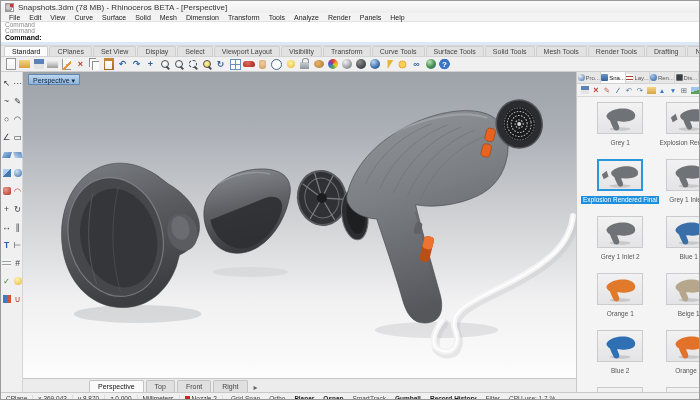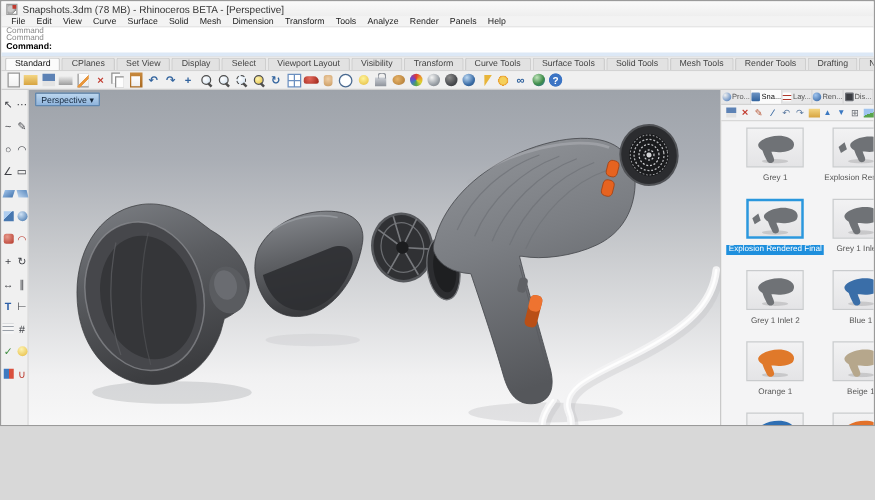--- a/index.html
+++ b/index.html
@@ -1,17 +1,17 @@
 <!DOCTYPE html>
 <html><head>
 <meta charset="utf-8">
 <style>
   html,body{margin:0;padding:0;background:#d8d8d8;}
   *{box-sizing:border-box;}
-  #win{position:relative;width:700px;height:341px;background:#f0f0f0;font-family:"Liberation Sans","DejaVu Sans",sans-serif;color:#333;overflow:hidden;border:1px solid #9a9a9a;}
+  #win{position:relative;width:700px;height:400px;background:#f0f0f0;font-family:"Liberation Sans","DejaVu Sans",sans-serif;color:#333;overflow:hidden;border:1px solid #9a9a9a;}
 
   
   .titlebar{height:12px;display:flex;align-items:center;gap:4px;padding:0 4px;background:linear-gradient(#fafafa,#eeeeee);font-size:8px;color:#333;}
   .app-logo{width:9px;height:9px;border:1px solid #9a9a9a;background:radial-gradient(circle at 35% 45%,#c9c9c9 35%,#8d8d8d 70%,#fff 71%);flex:0 0 auto;position:relative;}
   .app-logo::after{content:"";position:absolute;right:0px;top:0px;width:3px;height:3px;background:#c23a2e;}
   .menubar{height:9px;display:flex;align-items:center;gap:1px;padding:0 4px;background:#f3f3f3;border-bottom:1px solid #e2e2e2;}
   .menu-item{font-size:7px;padding:0 4px;color:#222;cursor:default;}
   .cmdarea{background:#fff;border-bottom:1px solid #d8d8d8;}
   .cmd-hist{font-size:6.5px;line-height:6.5px;height:6px;padding:0 4px;color:#8a8a8a;}
   .cmd-prompt{font-size:7px;line-height:8px;height:8px;padding:0 4px;color:#000;font-weight:bold;}

